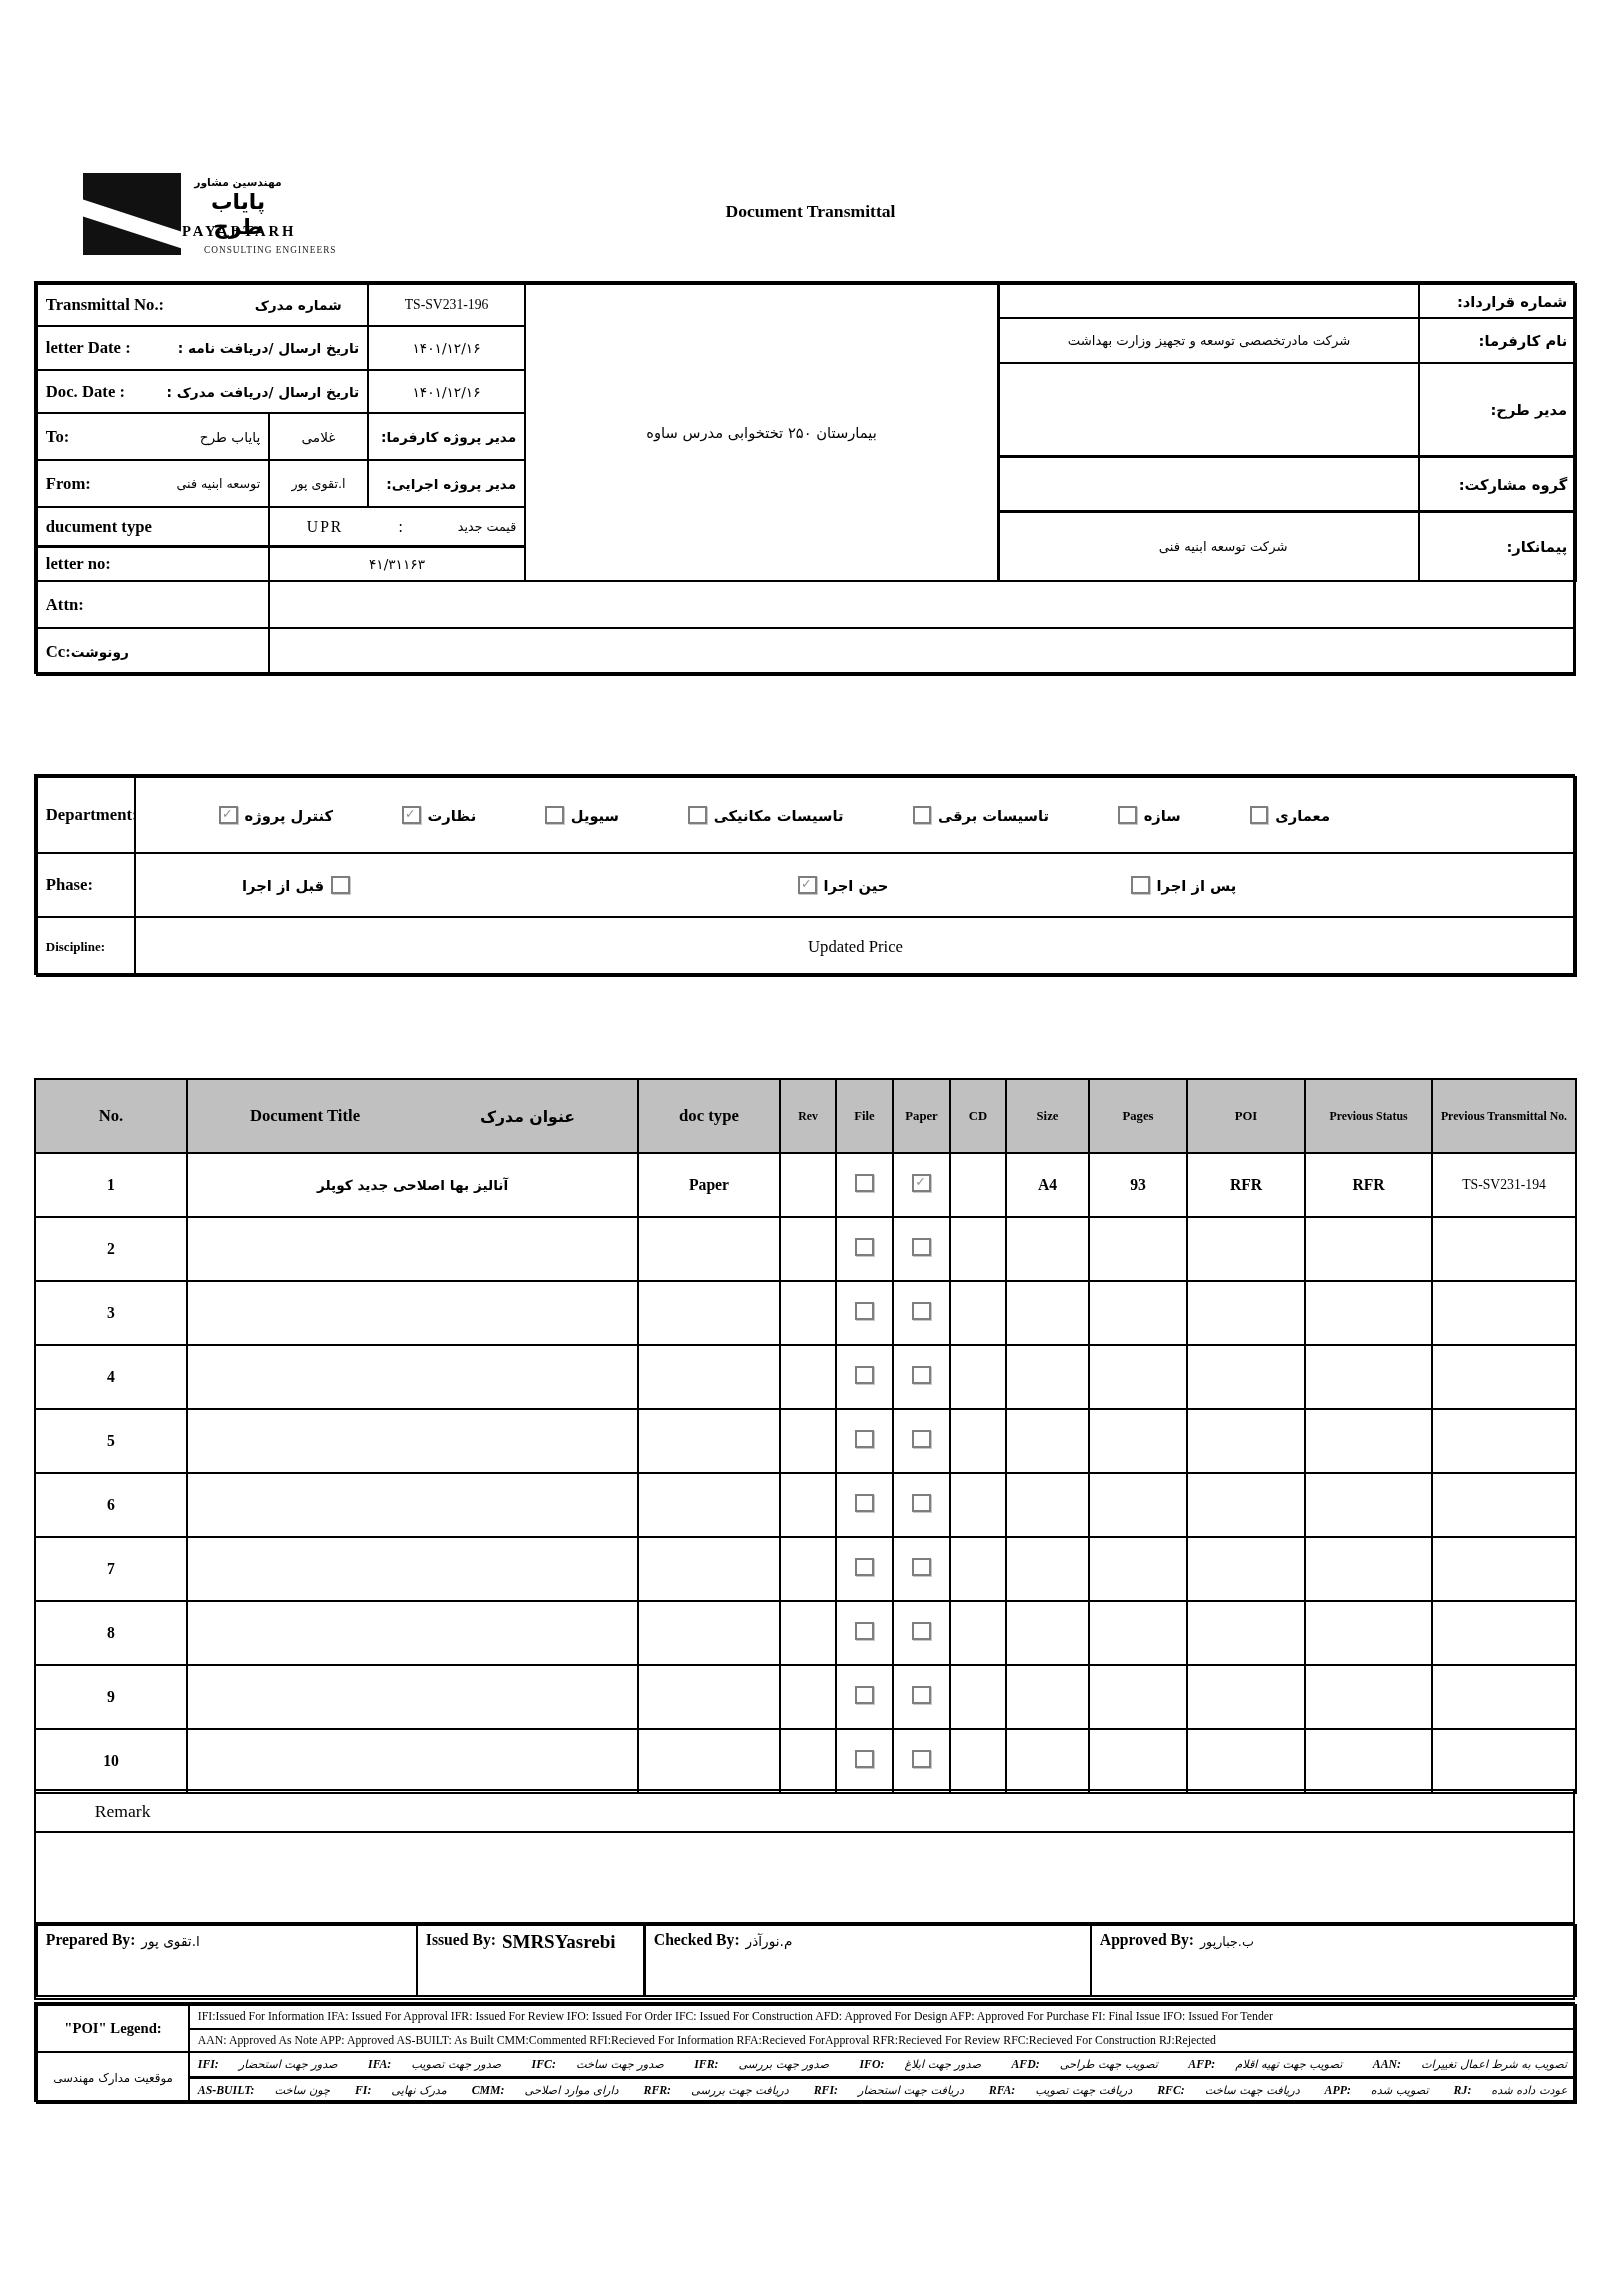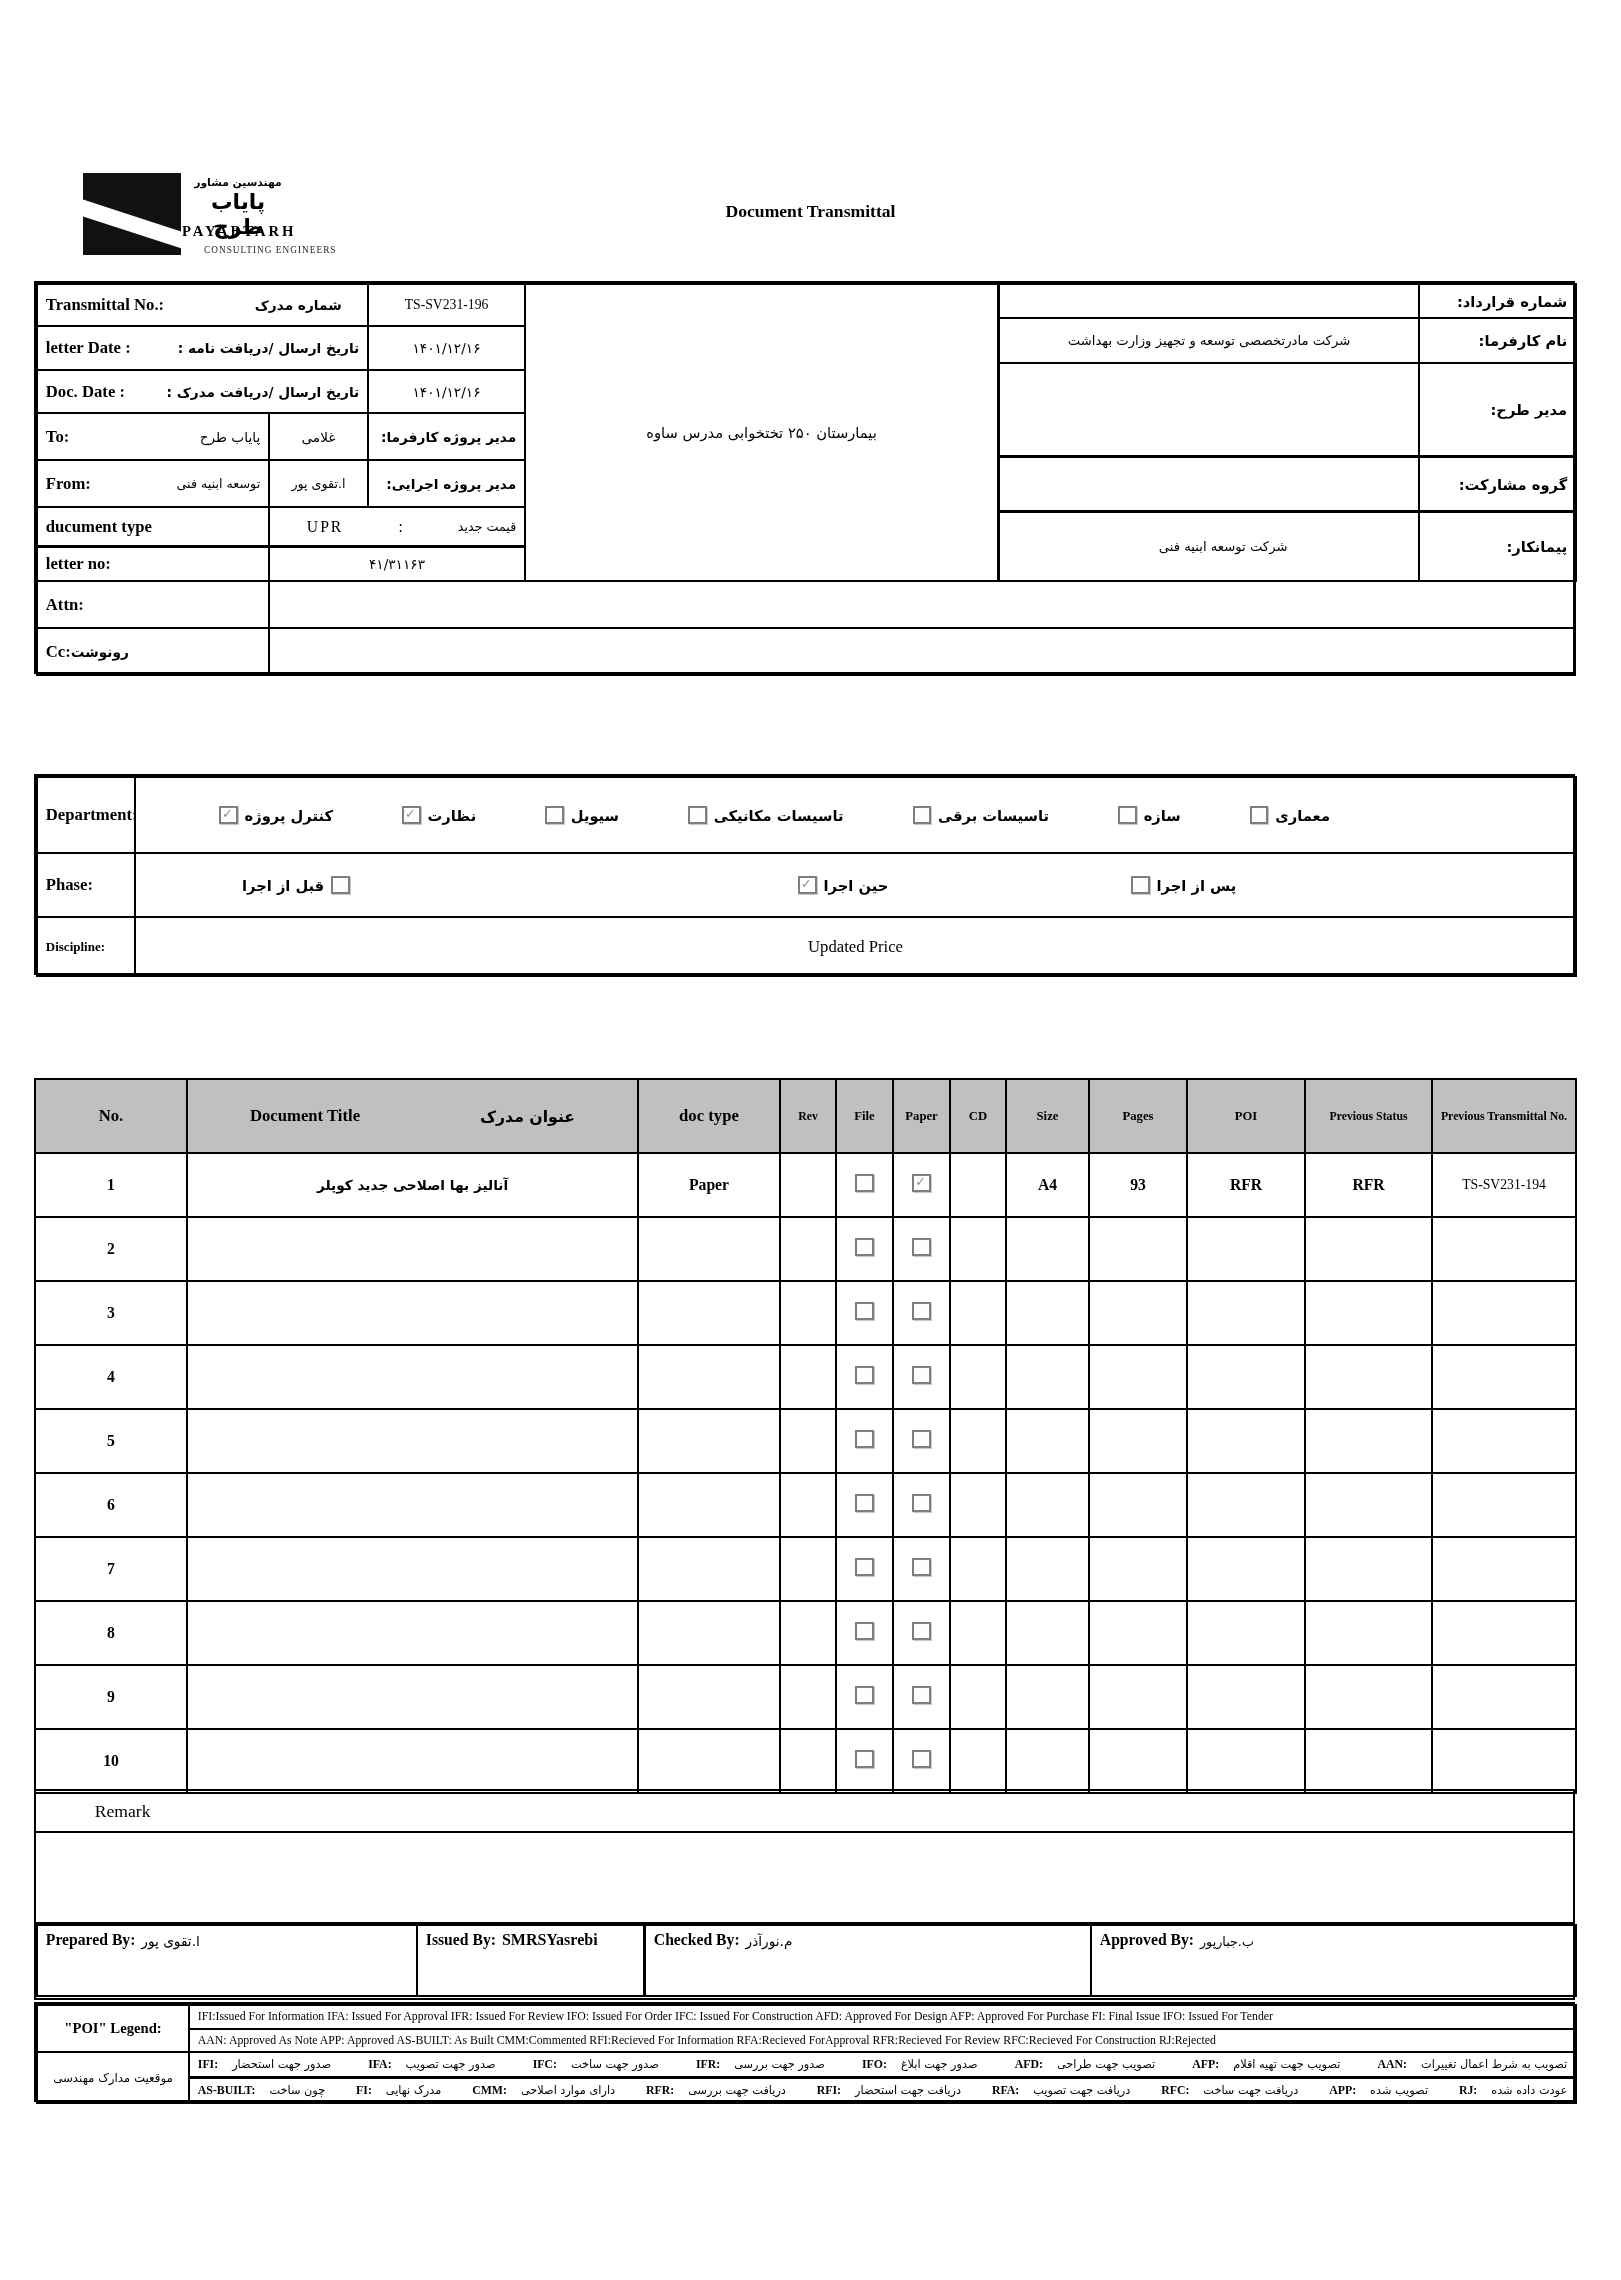--- a/index.html
+++ b/index.html
@@ -33,21 +33,21 @@
        vertical-align:middle;overflow:hidden;padding:0 2px;}
   table.doc th{background:#c0c0c0;font-family:"Liberation Serif",serif;}
   table.doc thead tr{height:74px;}
   table.doc tbody tr{height:64px;}
   .h-big{font-size:16.7px;font-weight:bold;}
   .h-med{font-size:12.7px;font-weight:bold;}
   .h-sm{font-size:11.8px;font-weight:bold;}
   .v-bold{font-size:15.7px;font-weight:bold;font-family:"Liberation Serif",serif;}
   .v-norm{font-size:13.7px;font-family:"Liberation Serif",serif;}
   .title-head{display:flex;justify-content:space-around;align-items:center;}
-  .seg{display:inline-flex;direction:ltr;align-items:center;gap:14px;white-space:nowrap;}
+  .seg{display:inline-flex;direction:ltr;align-items:center;gap:20px;white-space:nowrap;font-style:italic;}
   .seg .code{font-family:"Liberation Serif",serif;font-weight:bold;font-size:11.8px;}
   .seg .fa{font-size:11.3px;}
   .legrow{display:flex;align-items:center;}
 </style>
 </head>
 <body>
 
 <div class="page">
 
   <div class="logo-box">
@@ -383,21 +383,21 @@
   </div>
   <div class="cell" style="left:34px;top:1831px;width:1541px;height:93px;border-width:2.9px;"></div>
 
   <div class="frame" style="left:34px;top:1922px;width:1541px;height:78px;">
     <div class="cell" style="left:0;top:0;width:382px;height:73px;align-items:flex-start;padding-top:4.9px;">
       <span class="en" style="font-size:15.7px;">Prepared By:</span>
       <span class="fa" style="padding:2px 5.9px 0;">ا.تقوی پور</span>
     </div>
     <div class="cell" style="left:380px;top:0;width:229px;height:73px;align-items:flex-start;padding-top:4.9px;">
       <span class="en" style="font-size:15.7px;">Issued By:</span>
-      <span class="en" style="font-size:16px;padding-left:5.9px;">SMRSYasrebi</span>
+      <span class="en" style="font-size:19px;padding-left:5.9px;">SMRSYasrebi</span>
     </div>
     <div class="cell" style="left:608px;top:0;width:448px;height:73px;align-items:flex-start;padding-top:4.9px;">
       <span class="en" style="font-size:15.7px;">Checked By:</span>
       <span class="fa" style="padding:2px 5.9px 0;">م.نورآذر</span>
     </div>
     <div class="cell" style="left:1054px;top:0;width:487px;height:73px;align-items:flex-start;padding-top:4.9px;">
       <span class="en" style="font-size:15.7px;">Approved By:</span>
       <span class="fa" style="font-size:12.7px;padding:2.9px 5.9px 0;">ب.جبارپور</span>
     </div>
   </div>

